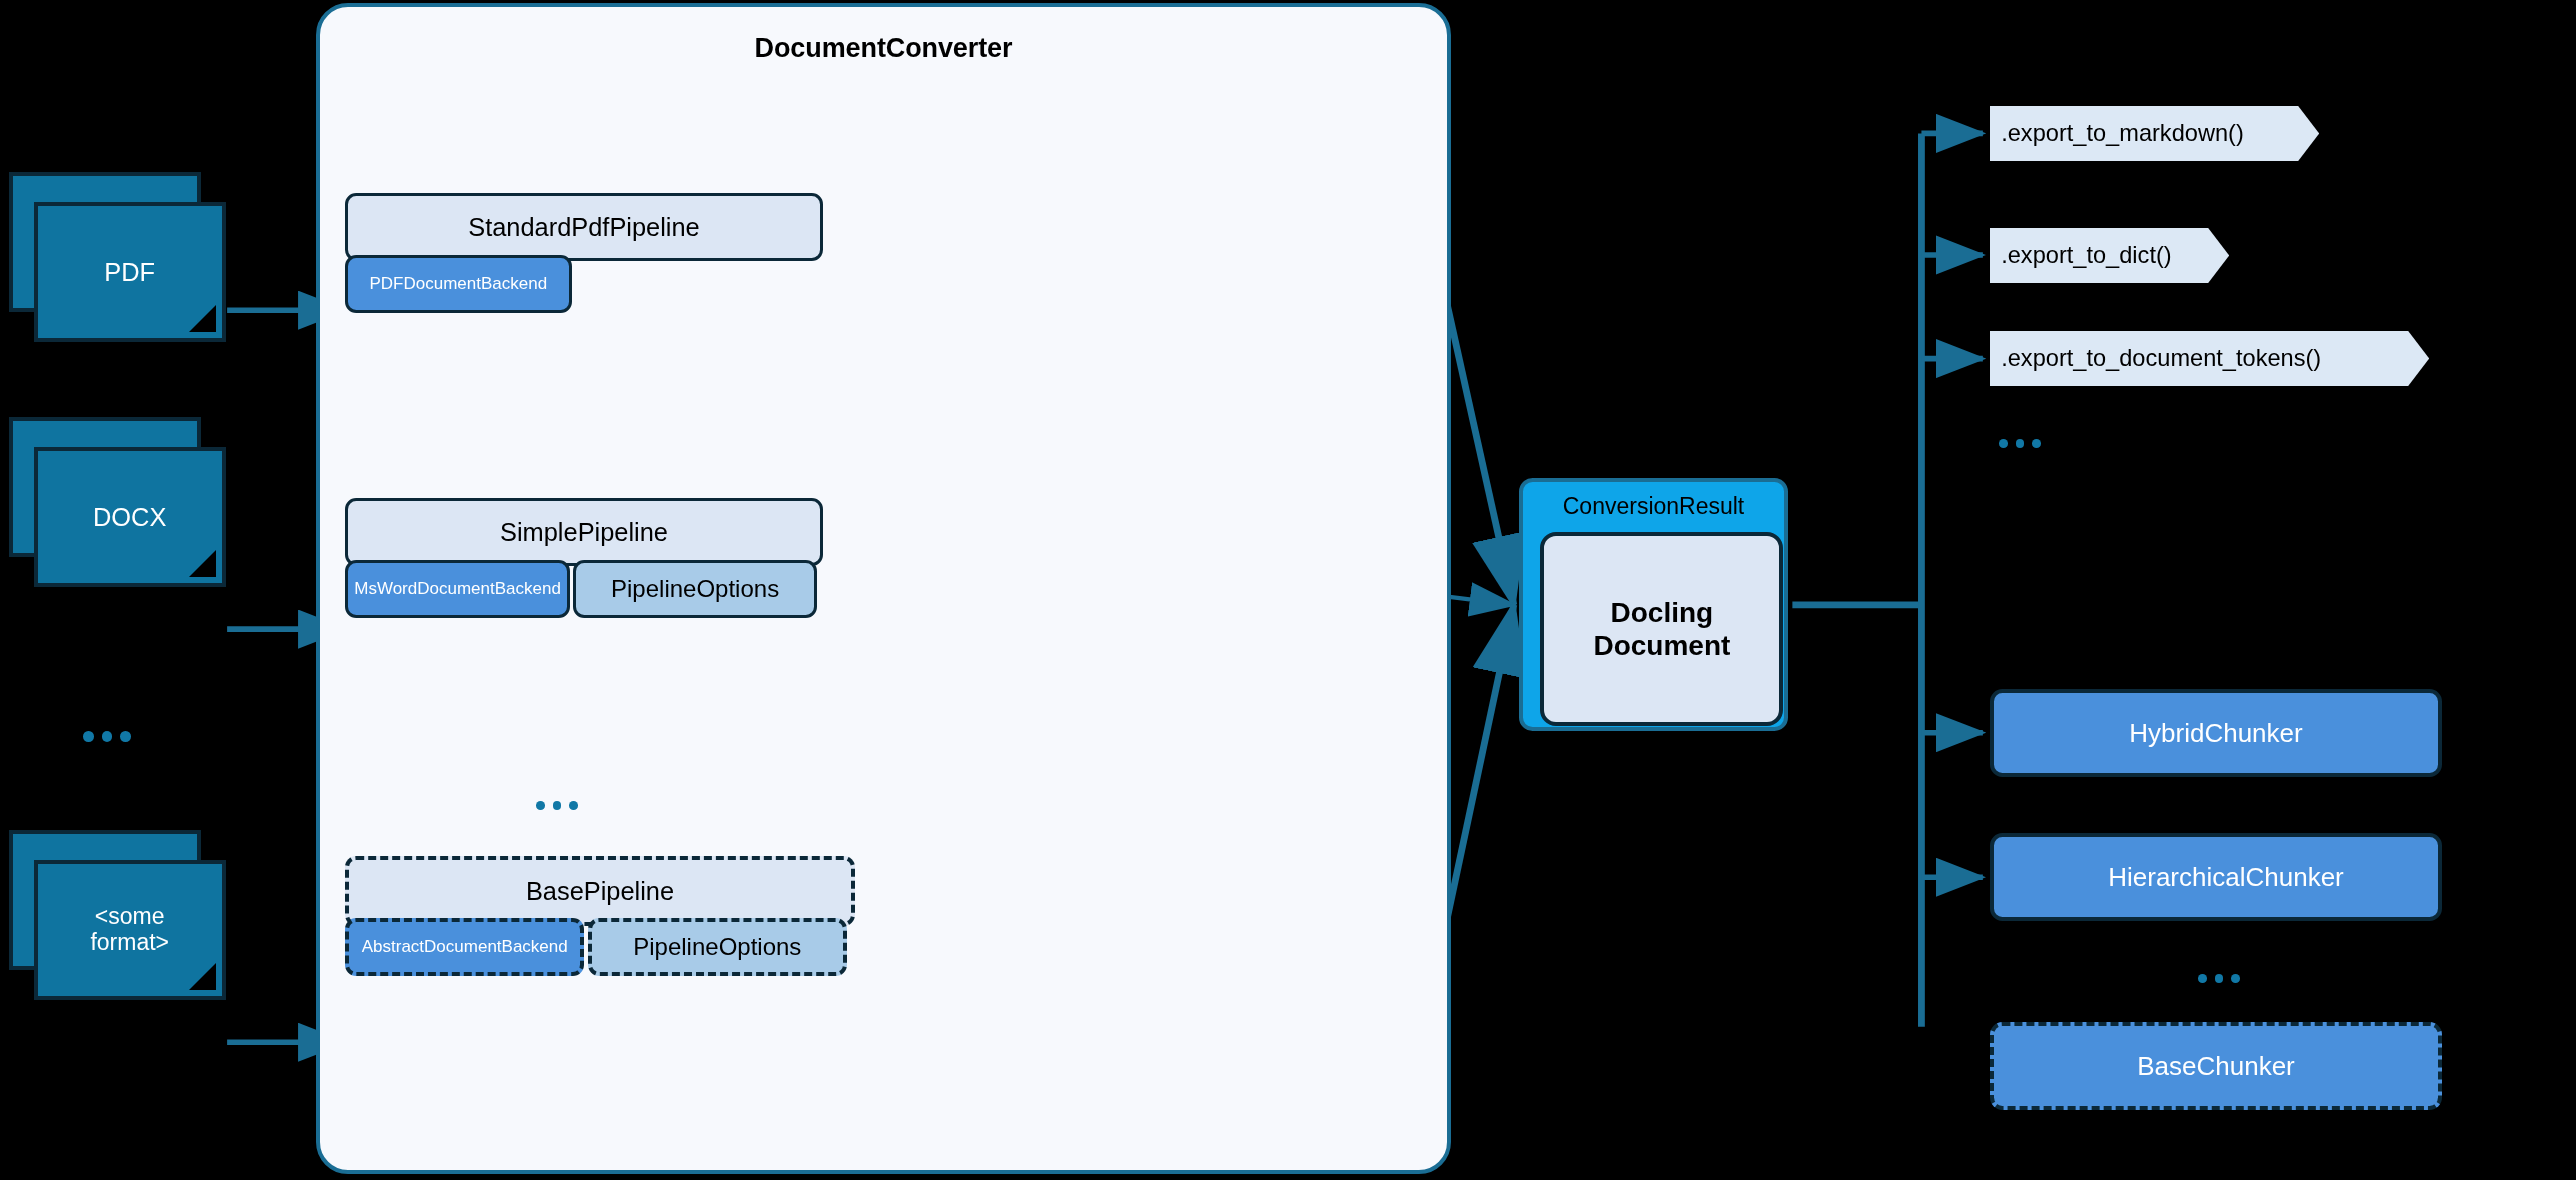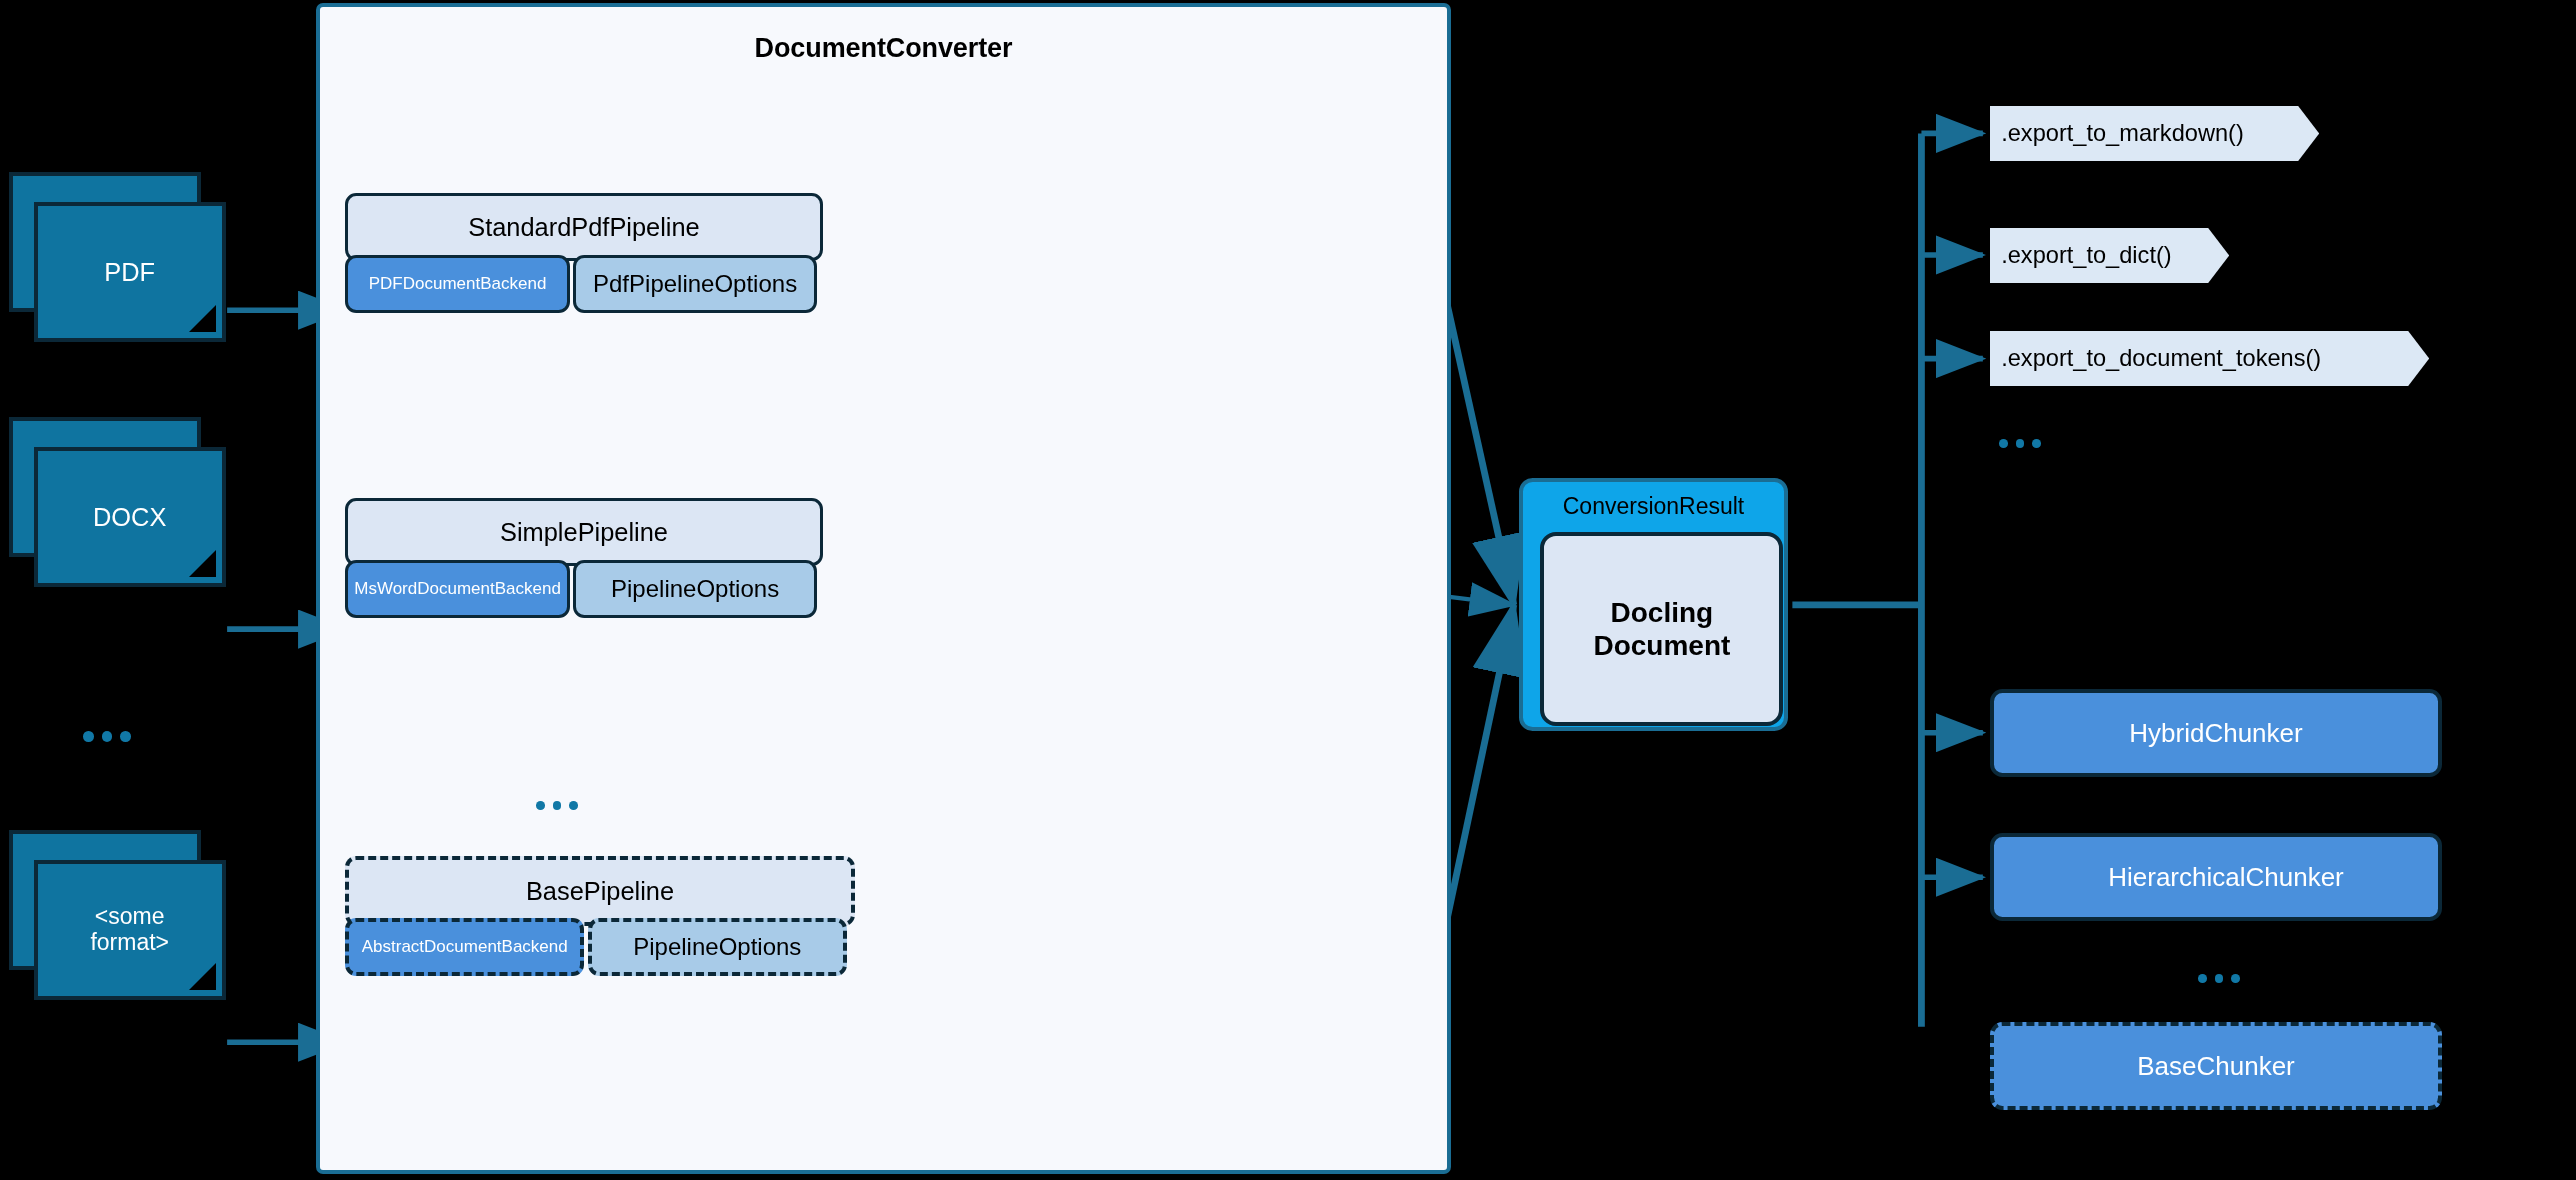--- a/index.html
+++ b/index.html
@@ -49,21 +49,21 @@
     border-width: 0 0 27px 27px;
     border-color: transparent transparent #000000 transparent;
   }
 
   
   #converter {
     left: 316px; top: 3.1px;
     width: 1135px; height: 1171px;
     background: #F7F9FD;
     border: 4.3px solid #1A6D94;
-    border-radius: 7px;
+    border-radius: 32px;
   }
   #converter-title {
     position: absolute;
     left: 0; right: 0; top: 26px;
     text-align: center;
     font-size: 27px;
     font-weight: bold;
     color: #000000;
     letter-spacing: -0.1px;
   }
@@ -253,23 +253,20 @@
     <div id="converter-title">DocumentConverter</div>
 
     <div class="pipe-group" style="left:25px; top:186px; width:472px; height:120px;">
       <div class="pipe-head">
         <span>StandardPdfPipeline</span>
       </div>
       <div class="pipe-row">
         <div class="pipe-backend">
           <span>PDFDocumentBackend</span>
         </div>
-        <div class="pipe-options">
-          <span>PdfPipelineOptions</span>
-        </div>
       </div>
     </div>
 
     <div class="pipe-group" style="left:25px; top:491px; width:472px; height:120px;">
       <div class="pipe-head">
         <span>SimplePipeline</span>
       </div>
       <div class="pipe-row">
         <div class="pipe-backend">
           <span>MsWordDocumentBackend</span>

